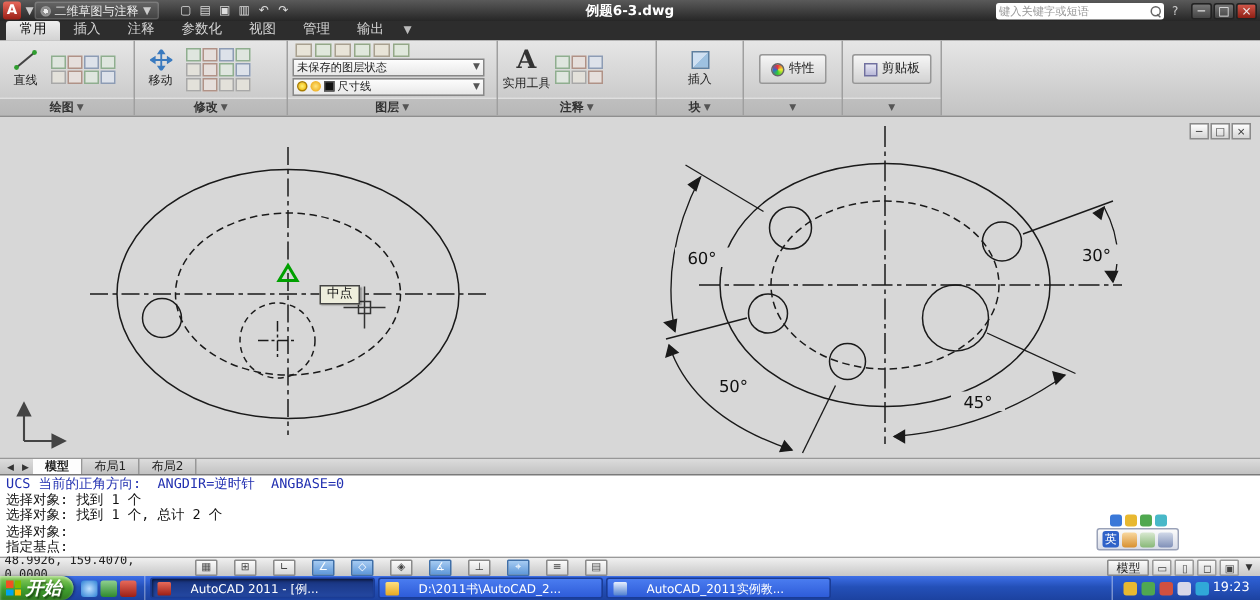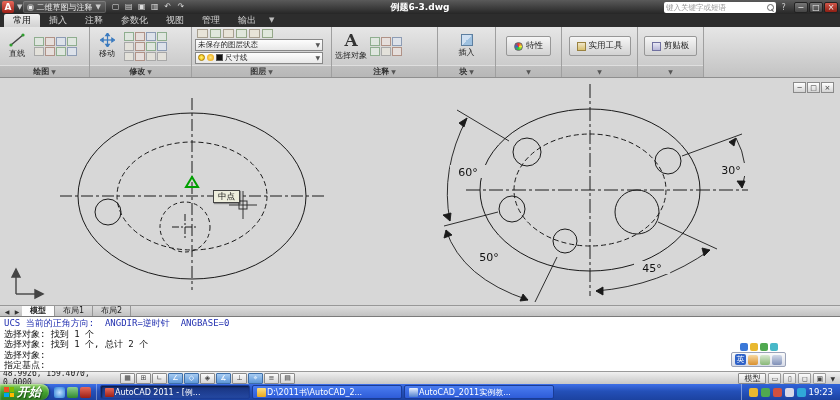--- a/index.html
+++ b/index.html
@@ -3,21 +3,21 @@
 <meta charset="utf-8">
 <style>
   * { margin:0; padding:0; box-sizing:border-box; }
   body { width:840px; height:400px; overflow:hidden; font-family:"DejaVu Sans","Liberation Sans",sans-serif; }
   .screen { width:840px; height:400px; display:flex; flex-direction:column; background:#d7d7d7; position:relative; }
 
   
   .titlebar { height:14px; background:linear-gradient(#5a5a5a,#262626); display:flex; align-items:center; color:#e8e8e8; font-size:9px; position:relative; padding:0 2px; flex:0 0 auto; }
   .acad-logo { width:12px; height:12px; background:linear-gradient(#e8695b,#9c1f16); color:#fff; font-weight:bold; font-size:9px; line-height:12px; text-align:center; border-radius:2px; margin-right:2px; }
   .tb-caret { font-size:7px; color:#ccc; padding:0 1px; }
-  .ws-switch { display:flex; align-items:center; gap:2px; background:rgba(255,255,255,.10); border:1px solid rgba(255,255,255,.15); height:12px; padding:0 3px; font-size:8px; border-radius:2px; margin-right:4px; white-space:nowrap; }
+  .ws-switch { display:flex; align-items:center; gap:2px; background:rgba(255,255,255,.10); border:1px solid rgba(255,255,255,.15); height:12px; padding:0 3px; font-size:8px; border-radius:2px; margin-right:12px; white-space:nowrap; }
   .ws-gear { width:7px; height:7px; border-radius:50%; background:radial-gradient(#eee 30%, #888 32%, #aaa); }
   .qat { display:flex; align-items:center; gap:1px; }
   .qat-btn { width:12px; height:12px; font-size:8px; line-height:12px; text-align:center; color:#ddd; }
   .tb-title { position:absolute; left:50%; transform:translateX(-50%); font-size:9px; color:#fff; white-space:nowrap;font-weight:bold; }
   .tb-right { margin-left:auto; display:flex; align-items:center; gap:2px; }
   .search-box { width:112px; height:11px; background:#fff; border-radius:2px; display:flex; align-items:center; padding:0 2px; }
   .search-box input { border:none; outline:none; flex:1; font-size:7.5px; font-family:inherit; color:#333; min-width:0; background:transparent; }
   .search-box input::placeholder { color:#999; }
   .mag { width:7px; height:7px; position:relative; flex:0 0 auto; }
   .mag::before { content:""; position:absolute; width:5px; height:5px; border:1px solid #666; border-radius:50%; left:0; top:0; }
@@ -83,39 +83,39 @@
   .ime-lang { width:11px; height:11px; background:#2f62c8; color:#fff; font-size:8px; line-height:11px; text-align:center; border-radius:2px; font-family:"DejaVu Sans",sans-serif; }
   .ime-ico { width:10px; height:10px; border-radius:2px; }
   .ime-pen { background:linear-gradient(#f8d8a0,#d89030); }
   .ime-kbd { background:linear-gradient(#d8e8d0,#88b878); }
   .ime-set { background:linear-gradient(#d0d8e8,#8090b8); }
   .ime-dots { position:absolute; right:62px; bottom:20px; display:flex; gap:2px; }
   .dot { width:8px; height:8px; border-radius:2px; }
   .dot.b { background:#3a78d8; } .dot.y { background:#e8b830; } .dot.g { background:#50a850; } .dot.t { background:#48b8c8; }
 
   
-  .statusbar { height:13px; background:linear-gradient(#f0f0f0,#c7c7c7); border-top:1px solid #9a9a9a; display:flex; align-items:center; gap:1px; padding:0 3px; font-size:8px; flex:0 0 auto; }
+  .statusbar { height:13px; background:linear-gradient(#f0f0f0,#c7c7c7); border-top:1px solid #9a9a9a; display:flex; align-items:center; gap:11px; padding:0 3px; font-size:8px; flex:0 0 auto; }
   .coords { font-family:"DejaVu Sans Mono","Liberation Mono",monospace; font-size:8px; color:#222; width:116px; flex:0 0 auto; }
   .tgl { width:15px; height:11px; border:1px solid #8a8a8a; background:linear-gradient(#fbfbfb,#d6d6d6); font-size:7px; line-height:9px; text-align:center; color:#444; border-radius:1px; }
   .tgl.active { background:linear-gradient(#a6cbf2,#5e97d8); border-color:#3f6fa8; color:#fff; }
   .sb-right { margin-left:auto; display:flex; align-items:center; gap:2px; }
   .sb-model { border:1px solid #8a8a8a; height:11px; line-height:10px; padding:0 5px; background:linear-gradient(#fbfbfb,#d6d6d6); color:#222; border-radius:1px; }
   .sb-ico { width:13px; height:11px; border:1px solid #9a9a9a; background:linear-gradient(#fbfbfb,#d6d6d6); font-size:7px; line-height:10px; text-align:center; color:#444; border-radius:1px; }
   .sb-caret { font-size:6px; color:#333; padding:0 2px; }
 
   
   .taskbar { height:16px; background:linear-gradient(#3d6fe8,#2450b8 45%,#1c42a0); display:flex; align-items:stretch; color:#fff; flex:0 0 auto; }
   .start { flex:0 0 auto; background:linear-gradient(#8ed060,#41a02f 55%,#2f7a20); border-radius:0 8px 8px 0; display:flex; align-items:center; gap:3px; padding:0 8px 0 4px; font-size:12px; font-weight:bold; font-style:italic; text-shadow:1px 1px 1px rgba(0,0,0,.45); box-shadow:inset 0 1px 2px rgba(255,255,255,.5), 1px 0 2px rgba(0,0,0,.4); }
   .winflag { width:10px; height:10px; display:grid; grid-template:1fr 1fr / 1fr 1fr; gap:1px; flex:0 0 auto; }
   .winflag i { display:block; } .wf1{background:#f25022;} .wf2{background:#7fba00;} .wf3{background:#00a4ef;} .wf4{background:#ffb900;}
   .quicklaunch { display:flex; align-items:center; gap:2px; padding:0 5px; border-right:1px solid rgba(255,255,255,.35); }
   .ql { width:11px; height:11px; border-radius:2px; }
   .ql.ie { background:radial-gradient(#bfe0ff,#2a7fd4); } .ql.med { background:linear-gradient(#8fd08f,#2f8a2f); } .ql.acadq { background:linear-gradient(#e86a5a,#9c1f16); }
   .tasks { flex:1 1 auto; display:flex; gap:2px; padding:1px 3px; min-width:0; }
-  .task { flex:0 1 150px; display:flex; align-items:center; gap:1px; background:linear-gradient(#4a7cf0,#2e5cd8); border:1px solid #1a3c96; border-radius:2px; padding:0 4px; font-size:8px; min-width:0; }
+  .task { flex:0 1 150px; display:flex; align-items:center; gap:13px; background:linear-gradient(#4a7cf0,#2e5cd8); border:1px solid #1a3c96; border-radius:2px; padding:0 4px; font-size:8px; min-width:0; }
   .task.active { background:linear-gradient(#18337e,#2448a2); box-shadow:inset 1px 1px 2px rgba(0,0,0,.55); }
   .task .tlabel { overflow:hidden; text-overflow:ellipsis; white-space:nowrap; }
   .t-ico { width:9px; height:9px; border-radius:1px; flex:0 0 auto; }
   .t-ico.acad { background:linear-gradient(#e86a5a,#9c1f16); }
   .t-ico.folder { background:linear-gradient(#ffe080,#e8a820); }
   .t-ico.doc { background:linear-gradient(#e8f0ff,#5080d0); }
   .tray { flex:0 0 auto; display:flex; align-items:center; gap:3px; padding:0 7px; border-left:1px solid rgba(255,255,255,.4); background:linear-gradient(#2f62d8,#1c42a0); }
   .tr-ico { width:9px; height:9px; border-radius:2px; }
   .tr1{background:#e8b830;} .tr2{background:#50a850;} .tr3{background:#d05040;} .tr4{background:#d8d8e8;} .tr5{background:#30a8d8;}
   .time { font-size:8.5px; }
@@ -259,21 +259,21 @@
       <div class="p-footer">
         <span>图层</span>
           <span class="caret">▼</span>
       </div>
     </div>
 
     <div class="panel" style="width:106px">
       <div class="p-content">
         <div class="bigbtn">
           <span class="bigA">A</span>
-          <span>选择对象</span>
+          <span>实用工具</span>
         </div>
         <div class="minigrid g3">
           <span class="mini"></span>
             <span class="mini"></span>
             <span class="mini"></span>
             <span class="mini"></span>
             <span class="mini"></span>
             <span class="mini"></span>
         </div>
       </div>
@@ -301,31 +301,20 @@
         <div class="collbtn">
           <span class="wheel"></span>
           <span>特性</span>
         </div>
       </div>
       <div class="p-footer">
         <span class="caret">▼</span>
       </div>
     </div>
 
-    <div class="panel" style="width:76px">
-      <div class="p-content" style="justify-content:center">
-        <div class="collbtn">
-          <span class="tool-sq"></span>
-          <span>实用工具</span>
-        </div>
-      </div>
-      <div class="p-footer">
-        <span class="caret">▼</span>
-      </div>
-    </div>
 
     <div class="panel" style="width:66px">
       <div class="p-content" style="justify-content:center">
         <div class="collbtn">
           <span class="clip-sq"></span>
           <span>剪贴板</span>
         </div>
       </div>
       <div class="p-footer">
         <span class="caret">▼</span>

